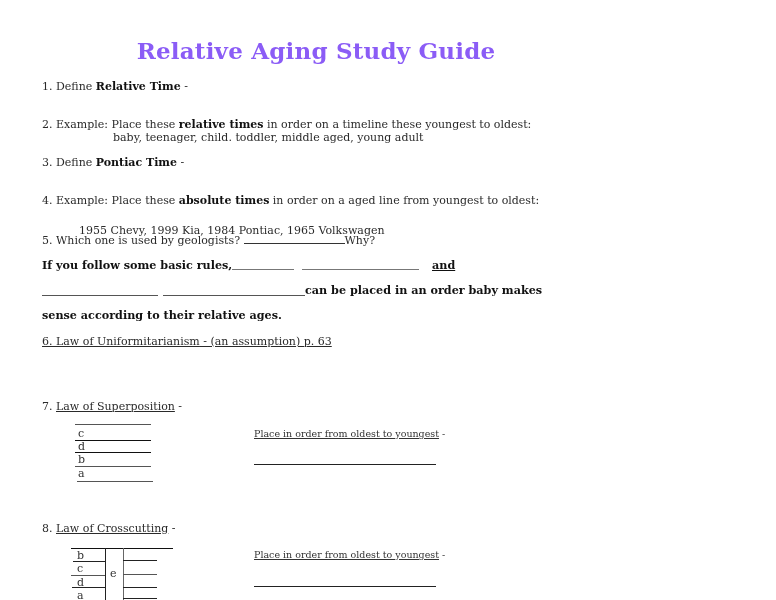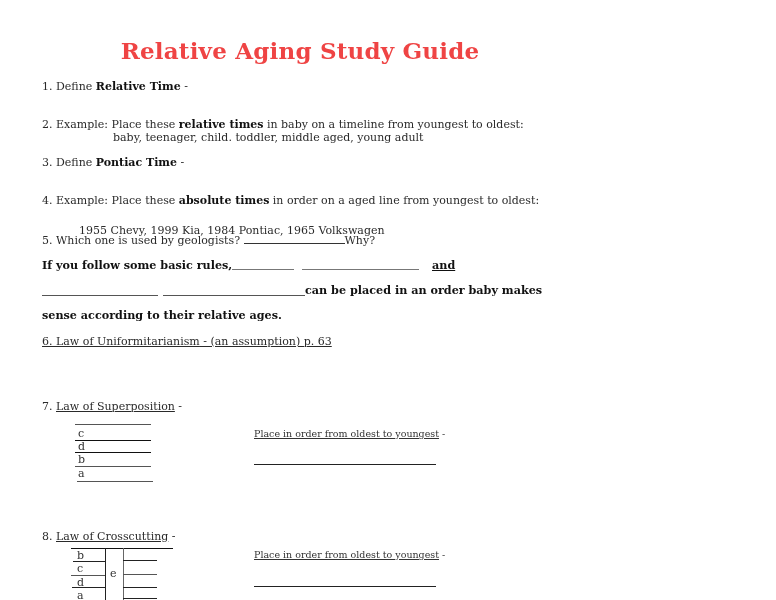--- a/index.html
+++ b/index.html
@@ -3,22 +3,23 @@
   <meta charset="utf-8">
   <style>
     html, body { margin: 0; padding: 0; }
     body {
       width: 776px; height: 600px; background: #ffffff; position: relative; overflow: hidden;
       font-family: "DejaVu Serif", "Liberation Serif", serif; color: #222;
     }
     .abs { position: absolute; white-space: nowrap; }
     .title {
       left: 0; width: 600px; top: 37px; text-align: center;
-      font-family: "DejaVu Serif", serif; font-weight: bold; font-size: 23px; color: #ef4444;
+      font-family: "DejaVu Serif", serif; font-weight: bold; font-size: 23px; color: #8b5cf6;
       letter-spacing: 0.2px;
+      padding-left: 16px;
     }
     .line { font-size: 11px; color: #2a2a2a; line-height: 13px; }
     .line b { color: #111; }
     .bold-line { font-size: 11.2px; font-weight: bold; color: #111; line-height: 13px; }
     .u { text-decoration: underline; }
     .blank { display: inline-block; border-bottom: 1px solid #333; height: 10px; vertical-align: baseline; }
     .hr { position: absolute; height: 0; border-top: 1px solid #333; }
     .hr.thick { border-top: 1.6px solid #555; }
     .vr { position: absolute; width: 0; border-left: 1.2px solid #222; }
     .vr.g { border-left: 1.6px solid #666; }
@@ -28,21 +29,21 @@
 </head>
 <body>
 
 <div class="abs title">Relative Aging Study Guide</div>
 
 <div class="abs line" style="left:42px; top:80px;">
   <span>1. Define </span><b>Relative Time</b><span> -</span>
 </div>
 
 <div class="abs line" style="left:42px; top:118px;">
-  <span>2. Example: Place these </span><b>relative times</b><span> in baby on a timeline from youngest to oldest:</span>
+  <span>2. Example: Place these </span><b>relative times</b><span> in order on a timeline these youngest to oldest:</span>
 </div>
 <div class="abs line" style="left:113px; top:131px;">baby, teenager, child. toddler, middle aged, young adult</div>
 
 <div class="abs line" style="left:42px; top:156px;">
   <span>3. Define </span><b>Pontiac Time</b><span> -</span>
 </div>
 
 <div class="abs line" style="left:42px; top:194px;">
   <span>4. Example: Place these </span><b>absolute times</b><span> in order on a aged line from youngest to oldest:</span>
 </div>
@@ -83,21 +84,21 @@
   <div class="hr thick" style="left:75px; top:466px; width:76px;"></div>
   <div class="lbl" style="left:78px; top:468px;">a</div>
   <div class="hr thick" style="left:77px; top:481px; width:76px;"></div>
 </div>
 
 <div class="abs note" style="left:254px; top:428px;">
   <span class="u">Place in order from oldest to youngest</span><span> -</span>
 </div>
 <div class="hr" style="left:254px; top:464px; width:182px; border-top-color:#222;"></div>
 
-<div class="abs line" style="left:42px; top:522px;margin-top:8px;">
+<div class="abs line" style="left:42px; top:522px;">
   <span>8. </span><span class="u">Law of Crosscutting</span><span> -</span>
 </div>
 
 <div>
   <div class="hr" style="left:71px; top:548px; width:102px; border-top-color:#111;"></div>
   <div class="vr" style="left:105px; top:548px; height:52px;"></div>
   <div class="vr g" style="left:123px; top:548px; height:52px;"></div>
 
   <div class="lbl" style="left:77px; top:550px;">b</div>
   <div class="hr" style="left:73px; top:561px; width:32px; border-top-color:#222;"></div>

